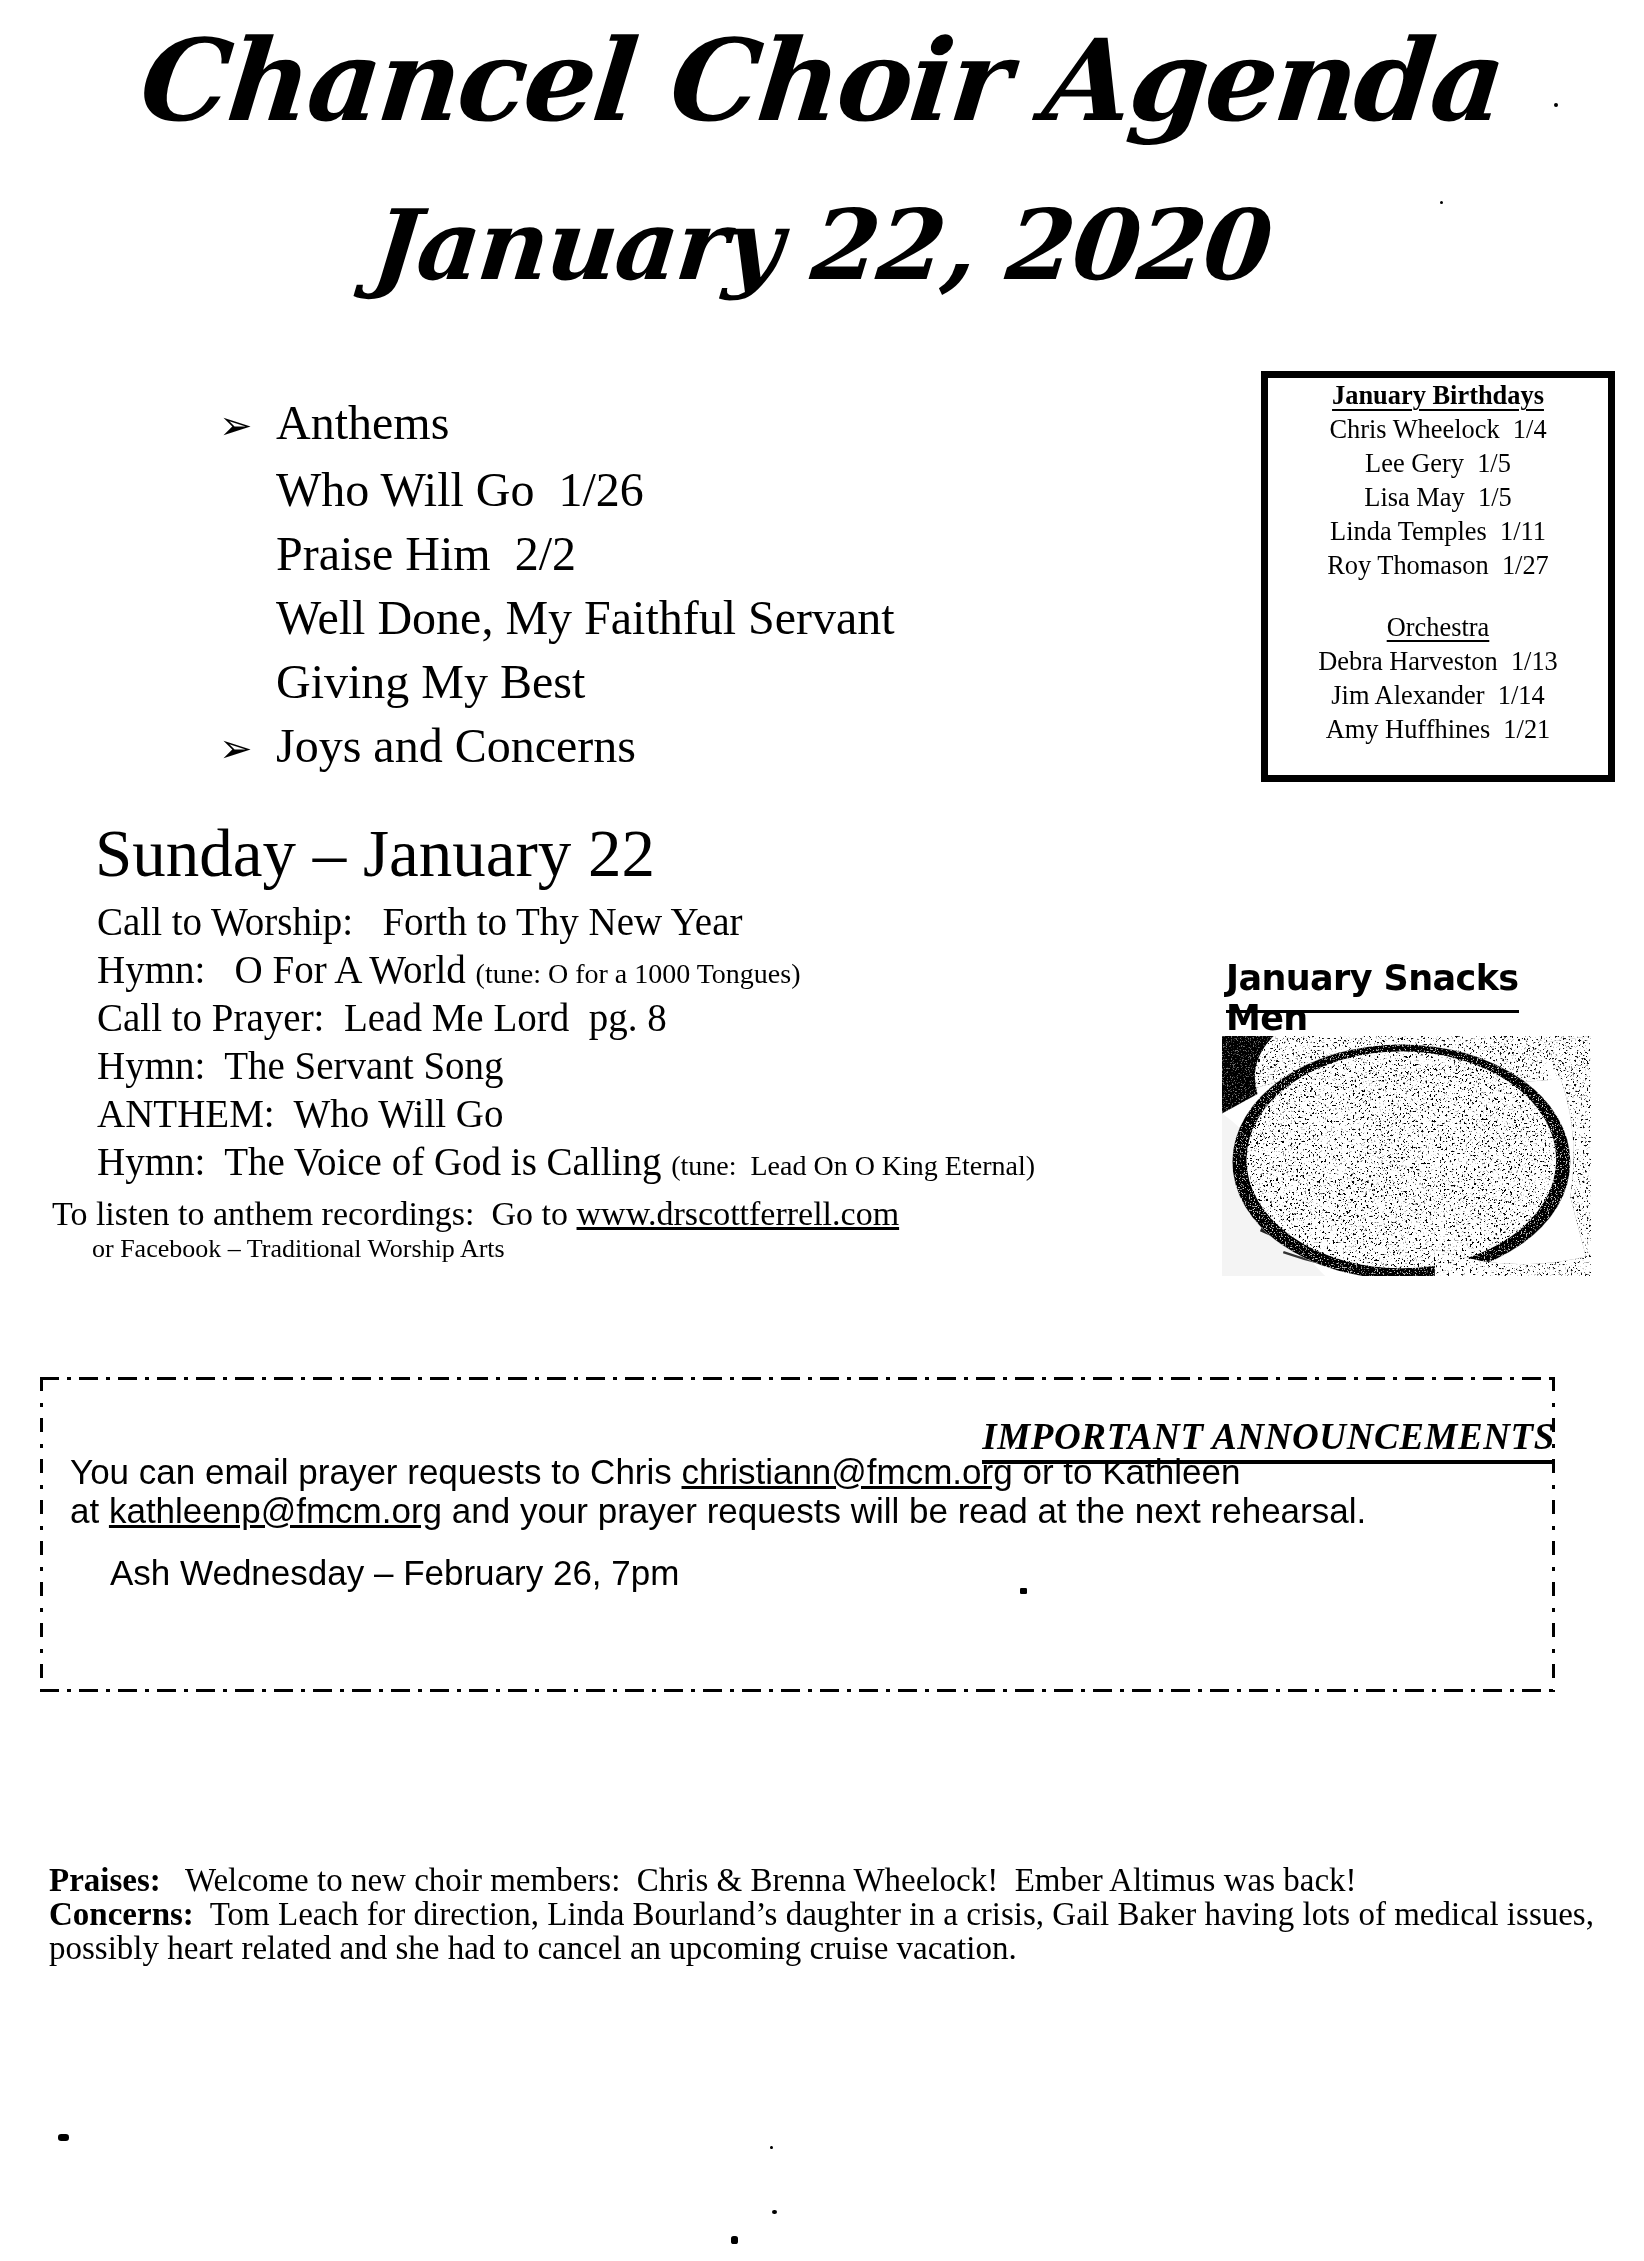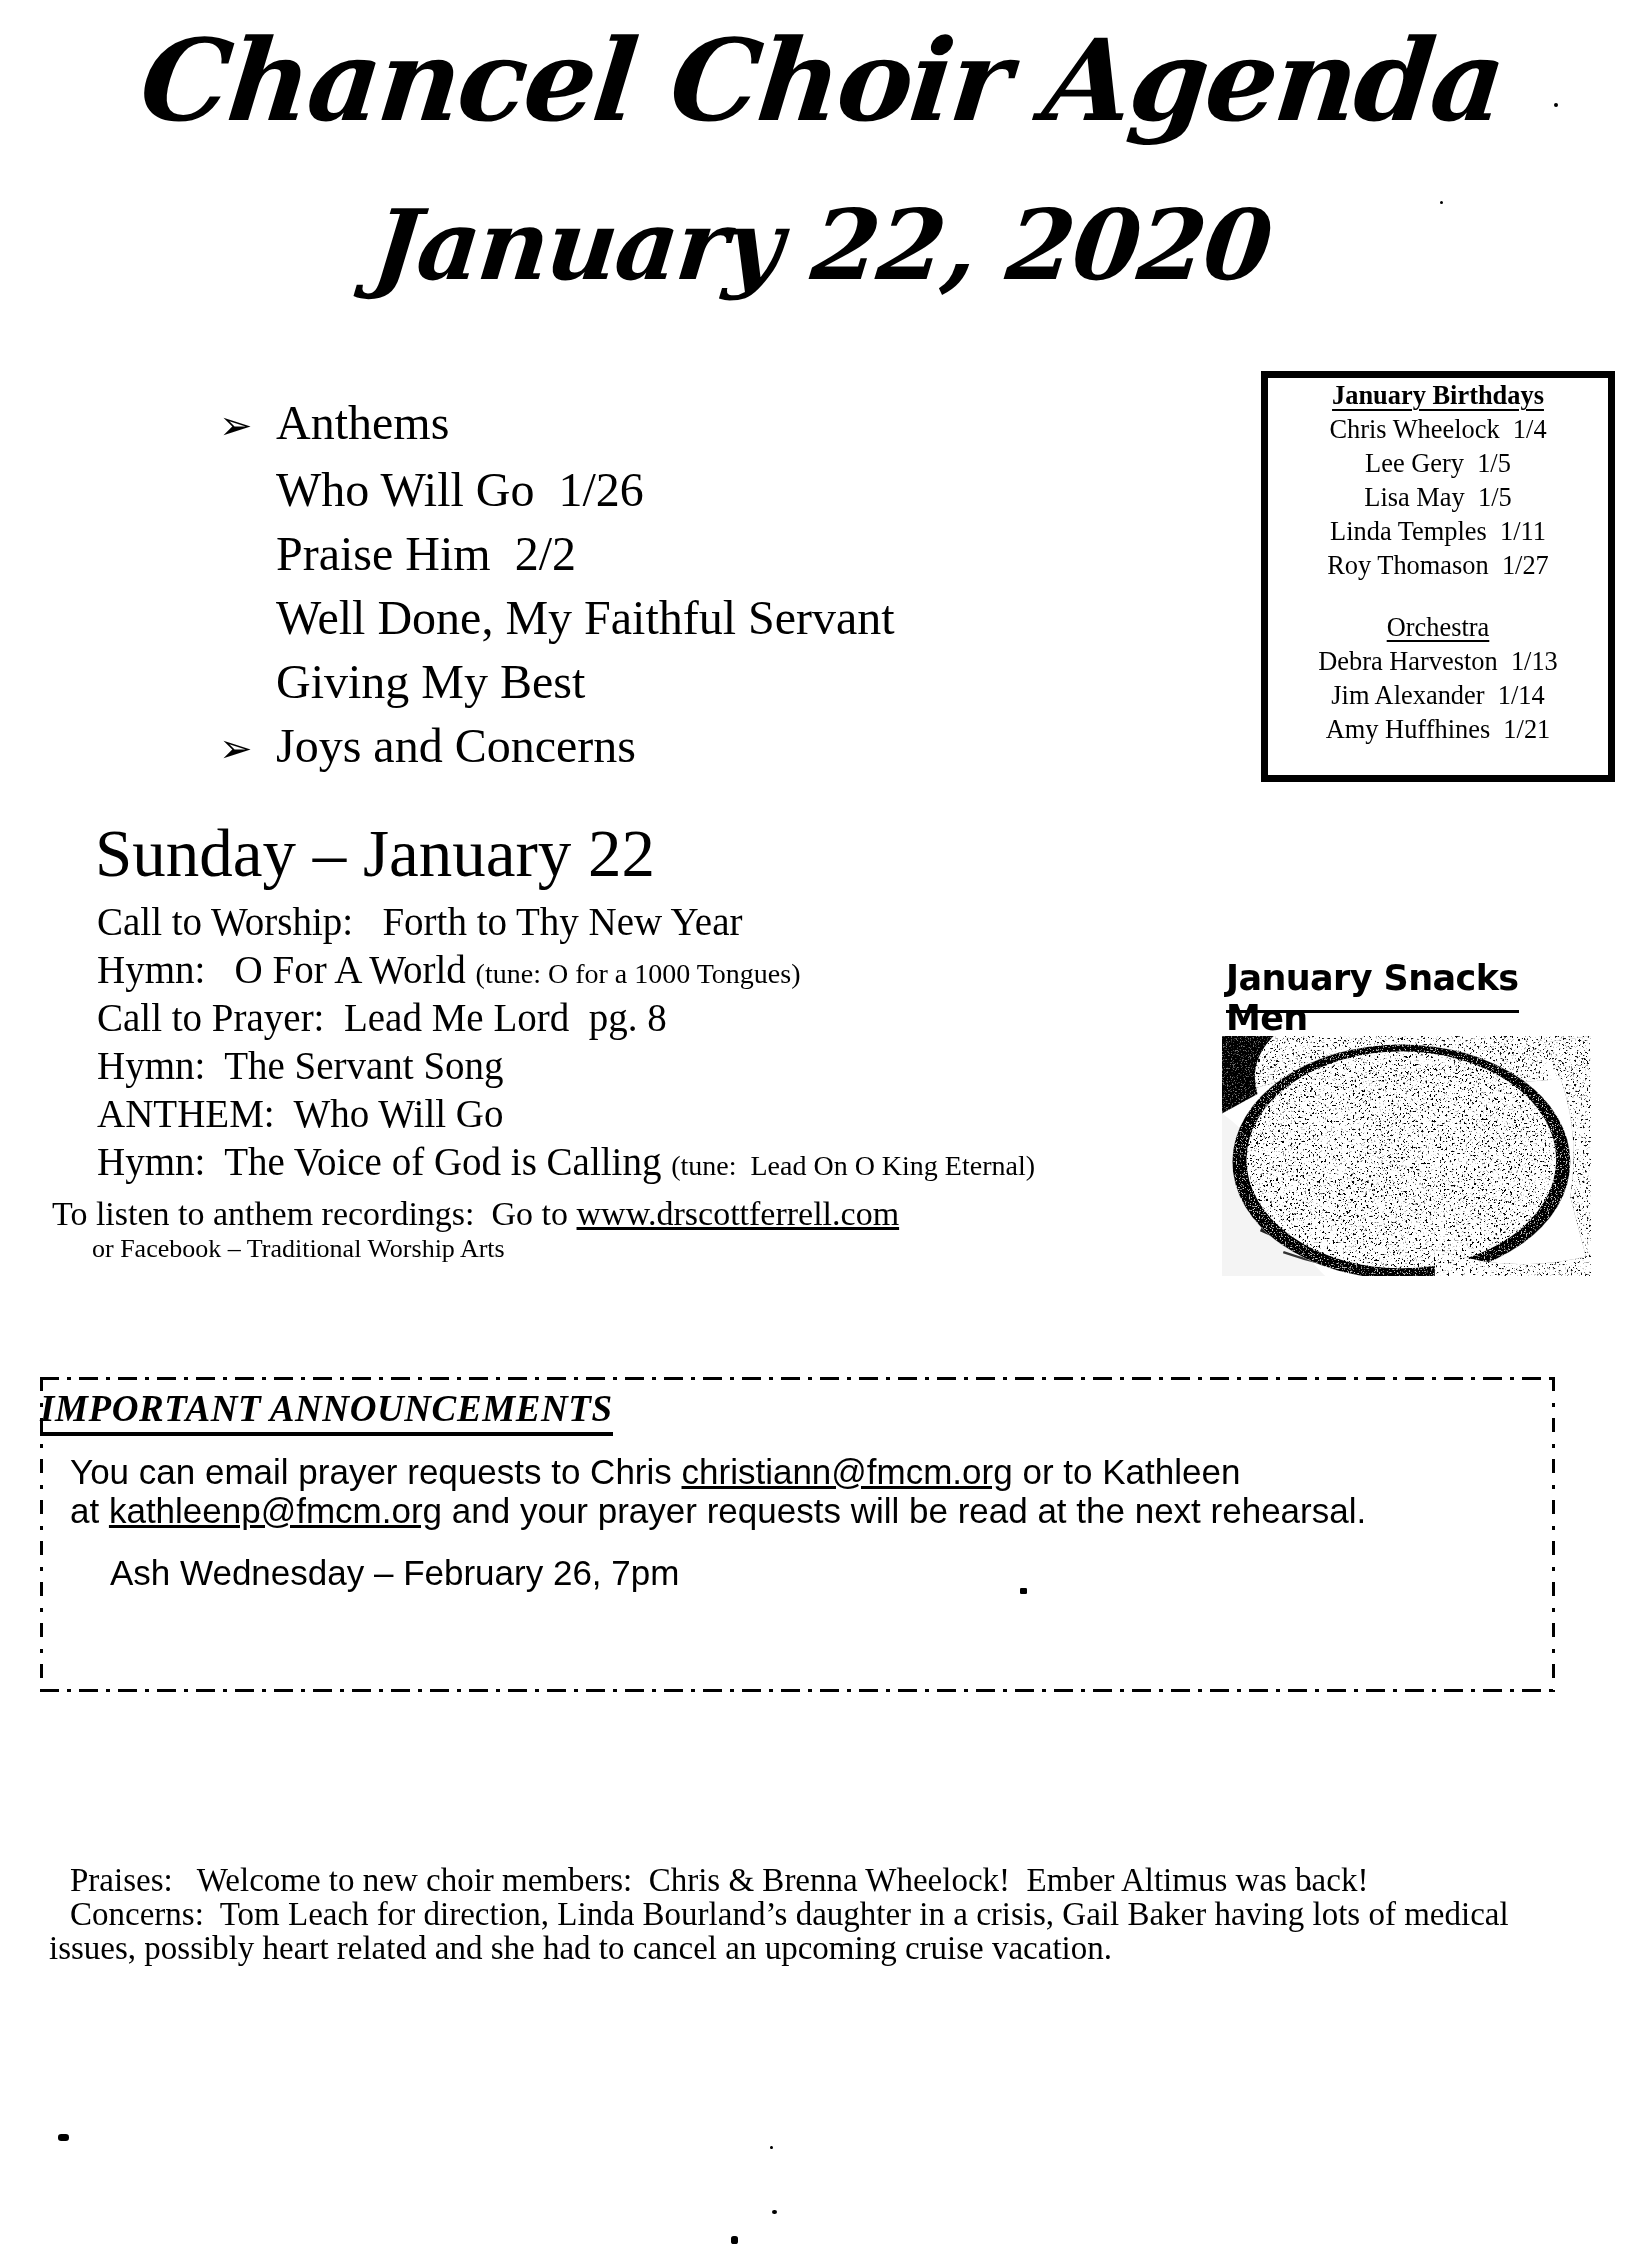--- a/index.html
+++ b/index.html
@@ -52,29 +52,29 @@
   .photo { position:absolute; left:1222px; top:1036px; width:369px; height:240px; }
 
   
   .ann-box { position:absolute; left:40px; top:1377px; width:1515px; height:315px; }
   .b-top,.b-bottom { position:absolute; left:0; width:100%; height:3.2px;
     background:repeating-linear-gradient(90deg,#000 0 19.3px,transparent 19.3px 27px,#000 27px 31px,transparent 31px 39px); }
   .b-top{top:0;} .b-bottom{bottom:0;}
   .b-left,.b-right { position:absolute; top:0; height:100%; width:3.2px;
     background:repeating-linear-gradient(180deg,#000 0 14px,transparent 14px 26px,#000 26px 30px,transparent 30px 41px); }
   .b-left{left:0;} .b-right{right:0;}
-  .ann-title { position:absolute; left:0; top:10px; width:100%; text-align:left;
+  .ann-title { position:absolute; left:0; top:38px; width:100%; text-align:right;
     font-weight:bold; font-style:italic; font-size:37px; letter-spacing:0.6px; }
   .ann-title span { border-bottom:4.5px solid #000; padding-bottom:3.2px; }
   .ann-text { position:absolute; left:30px; top:75px; font-family:"Liberation Sans", sans-serif; font-size:35px; line-height:39px; }
   .ann-events { position:absolute; left:70px; top:177px; font-family:"Liberation Sans", sans-serif; font-size:35px; line-height:37px; }
 
   
   .notes { position:absolute; left:49px; top:1863px; width:1551px; font-size:33px; line-height:34px; }
-  .notes b { font-weight:normal;margin-left:21px; }
+  .notes b { font-weight:bold; }
 
   
   .dot { position:absolute; background:#000; border-radius:50%; }
 </style>
 </head>
 <body>
 
 <div class="script-title title-main">Chancel Choir Agenda</div>
 <div class="script-title title-date">January 22, 2020</div>
 

